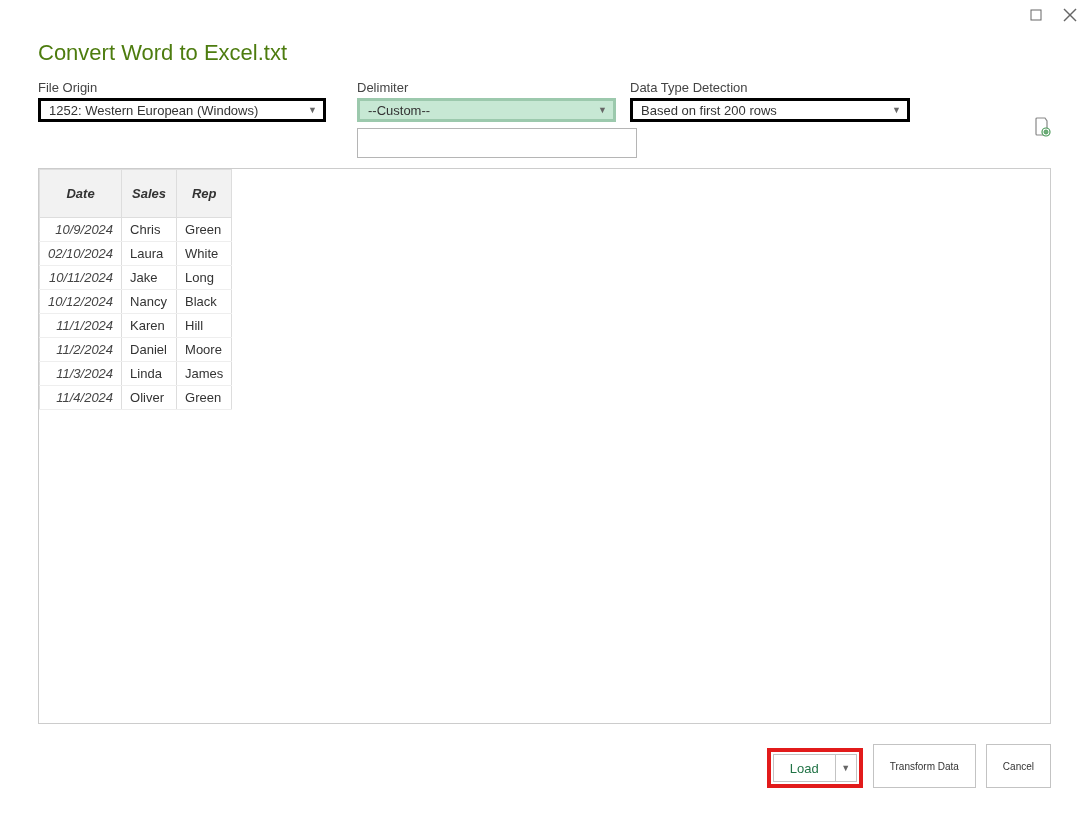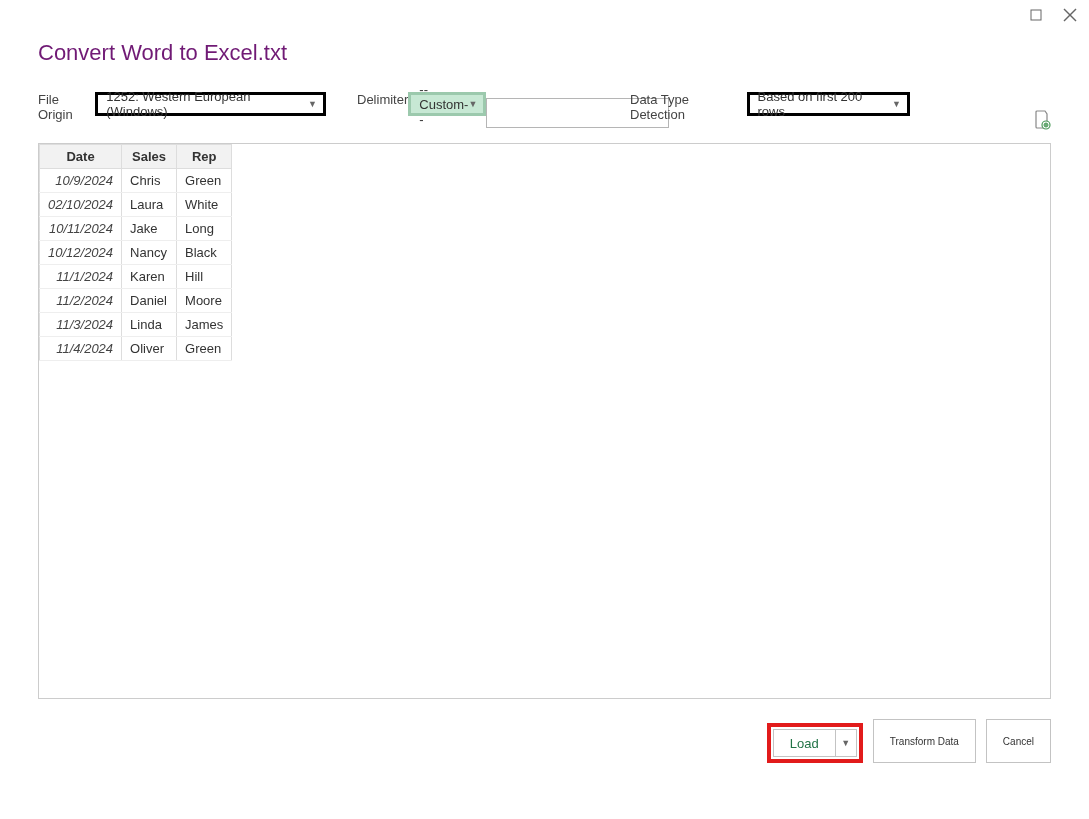--- a/index.html
+++ b/index.html
@@ -28,30 +28,30 @@
     align-items: center;
     justify-content: center;
     color: #666;
     cursor: pointer;
   }
   .dialog {
     padding: 40px 38px 20px 38px;
   }
   .title {
     font-size: 22px;
-    color: #701a75;
+    color: #4d7c0f;
     font-weight: 400;
-    margin-bottom: 26px;
+    margin-bottom: 14px;
   }
   .controls-row {
     display: flex;
     gap: 14px;
     margin-bottom: 6px;
   }
-  .control-group { display: flex; flex-direction: row; }
+  .control-group { display: flex; flex-direction: column; }
   .control-label {
     font-size: 13px;
     color: #444;
     margin-bottom: 3px;
   }
   .select-box {
     border: 3px solid #000000;
     height: 24px;
     display: flex;
     align-items: center;
@@ -90,25 +90,26 @@
     overflow: auto;
     background: #fff;
   }
   table.preview {
     border-collapse: collapse;
     margin: 0;
   }
   table.preview th {
     background: #f2f2f2;
     border: 1px solid #ddd;
-    padding: 4px 10px;
+    padding: 16px 10px;
     font-weight: 600;
     font-size: 13px;
     text-align: center;
     color: #333;
+    font-style: italic;
   }
   table.preview td {
     border: 1px solid #eee;
     border-left: 1px solid #ddd;
     border-right: 1px solid #ddd;
     padding: 4px 8px;
     font-size: 13px;
   }
   table.preview td.date {
     font-style: italic;

